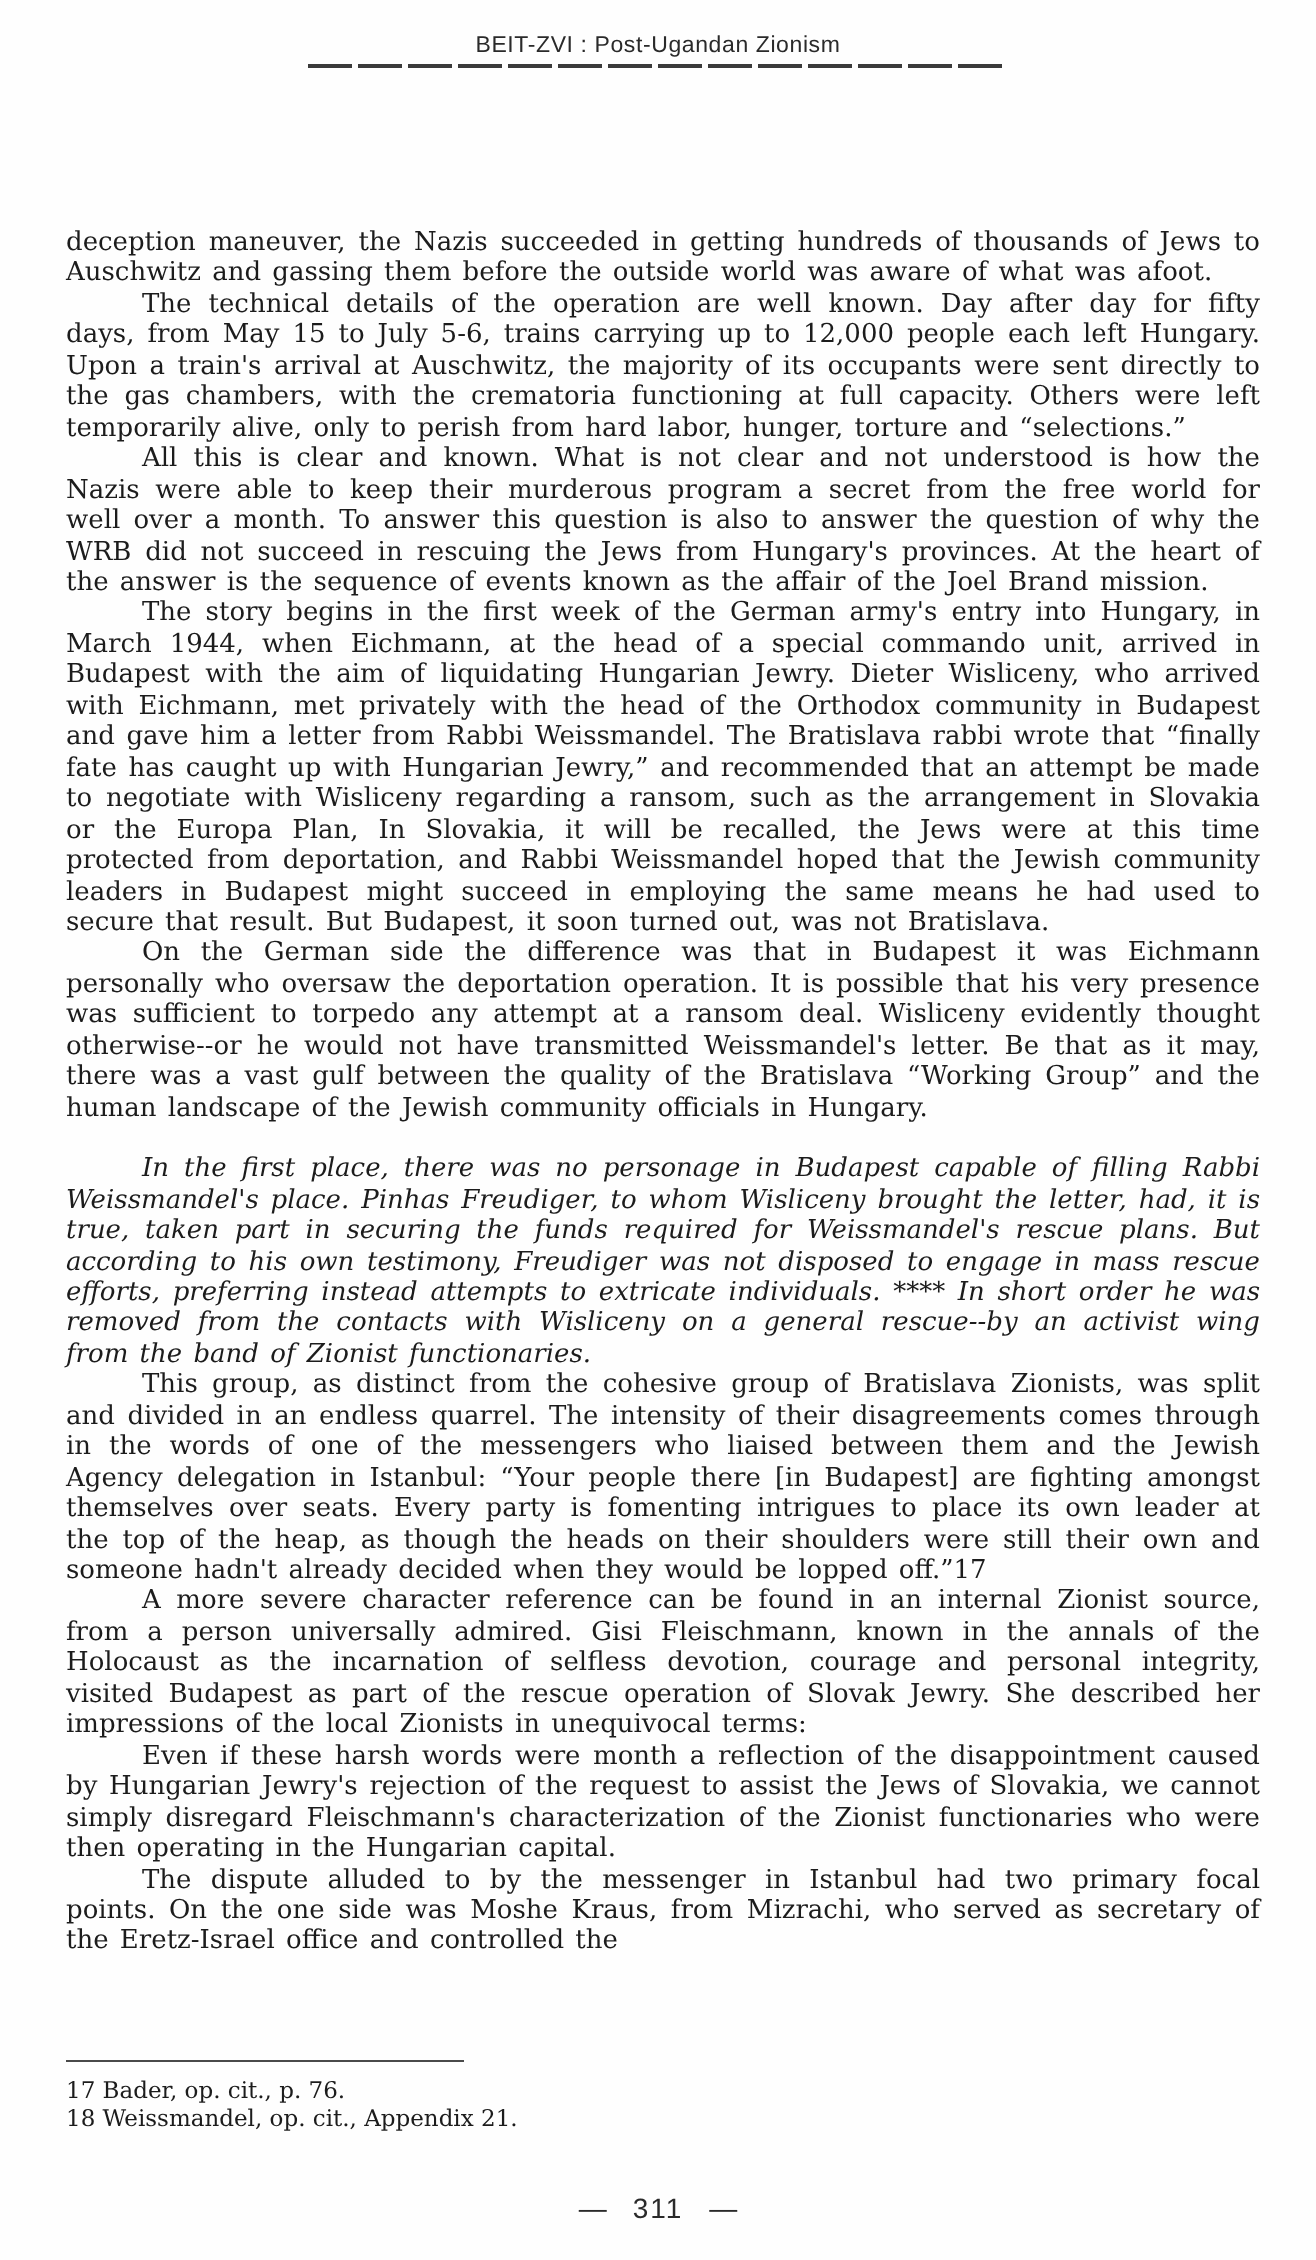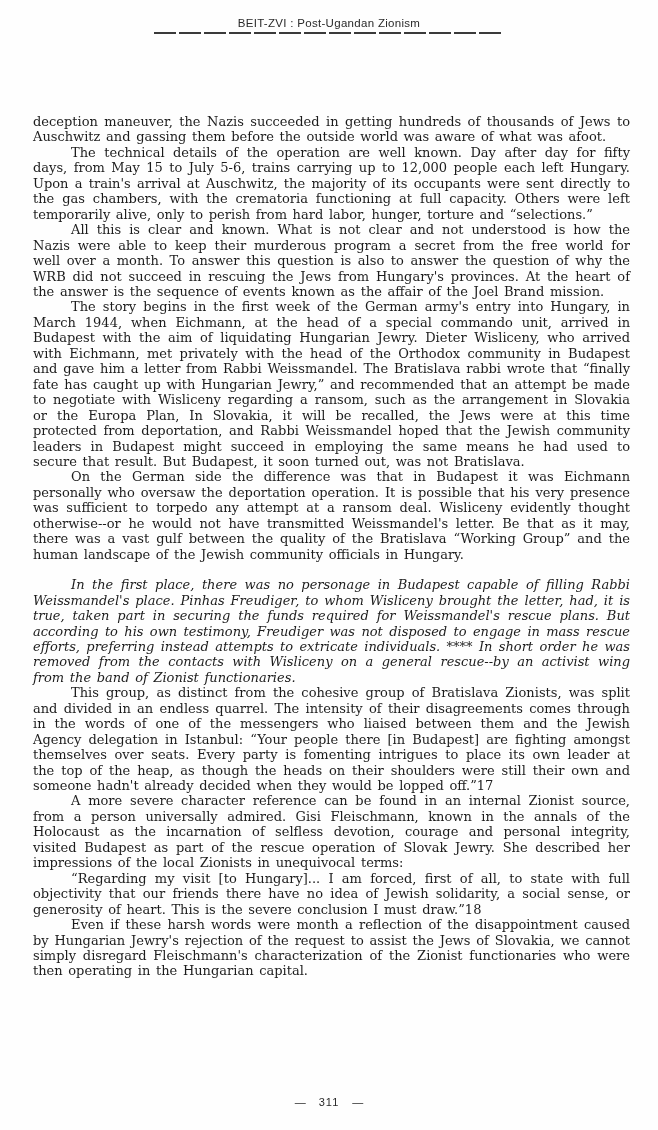--- a/index.html
+++ b/index.html
@@ -69,21 +69,21 @@
     line-height: 13.5px;
     color: #1c1c1c;
   }
   .page-footer {
     position: absolute;
     left: 0;
     top: 1096px;
     width: 100%;
     text-align: center;
     font-family: "Liberation Sans", sans-serif;
-    font-size: 11px;
+    font-size: 14px;
     color: #2a2a2a;
   }
   .page-footer span {
     display: inline-block;
   }
   .page-footer .dash {
     margin: 0 13px;
   }
   .page-footer .num {
     letter-spacing: 1px;
@@ -99,22 +99,27 @@
 
   <div class="content">
     <p class="no-indent">deception maneuver, the Nazis succeeded in getting hundreds of thousands of Jews to Auschwitz and gassing them before the outside world was aware of what was afoot.</p>
     <p>The technical details of the operation are well known. Day after day for fifty days, from May 15 to July 5-6, trains carrying up to 12,000 people each left Hungary. Upon a train's arrival at Auschwitz, the majority of its occupants were sent directly to the gas chambers, with the crematoria functioning at full capacity. Others were left temporarily alive, only to perish from hard labor, hunger, torture and “selections.”</p>
     <p>All this is clear and known. What is not clear and not understood is how the Nazis were able to keep their murderous program a secret from the free world for well over a month. To answer this question is also to answer the question of why the WRB did not succeed in rescuing the Jews from Hungary's provinces. At the heart of the answer is the sequence of events known as the affair of the Joel Brand mission.</p>
     <p>The story begins in the first week of the German army's entry into Hungary, in March 1944, when Eichmann, at the head of a special commando unit, arrived in Budapest with the aim of liquidating Hungarian Jewry. Dieter Wisliceny, who arrived with Eichmann, met privately with the head of the Orthodox community in Budapest and gave him a letter from Rabbi Weissmandel. The Bratislava rabbi wrote that “finally fate has caught up with Hungarian Jewry,” and recommended that an attempt be made to negotiate with Wisliceny regarding a ransom, such as the arrangement in Slovakia or the Europa Plan, In Slovakia, it will be recalled, the Jews were at this time protected from deportation, and Rabbi Weissmandel hoped that the Jewish community leaders in Budapest might succeed in employing the same means he had used to secure that result. But Budapest, it soon turned out, was not Bratislava.</p>
     <p>On the German side the difference was that in Budapest it was Eichmann personally who oversaw the deportation operation. It is possible that his very presence was sufficient to torpedo any attempt at a ransom deal. Wisliceny evidently thought otherwise--or he would not have transmitted Weissmandel's letter. Be that as it may, there was a vast gulf between the quality of the Bratislava “Working Group” and the human landscape of the Jewish community officials in Hungary.</p>
     <p class="section-start">In the first place, there was no personage in Budapest capable of filling Rabbi Weissmandel's place. Pinhas Freudiger, to whom Wisliceny brought the letter, had, it is true, taken part in securing the funds required for Weissmandel's rescue plans. But according to his own testimony, Freudiger was not disposed to engage in mass rescue efforts, preferring instead attempts to extricate individuals. **** In short order he was removed from the contacts with Wisliceny on a general rescue--by an activist wing from the band of Zionist functionaries.</p>
     <p>This group, as distinct from the cohesive group of Bratislava Zionists, was split and divided in an endless quarrel. The intensity of their disagreements comes through in the words of one of the messengers who liaised between them and the Jewish Agency delegation in Istanbul: “Your people there [in Budapest] are fighting amongst themselves over seats. Every party is fomenting intrigues to place its own leader at the top of the heap, as though the heads on their shoulders were still their own and someone hadn't already decided when they would be lopped off.”17</p>
     <p>A more severe character reference can be found in an internal Zionist source, from a person universally admired. Gisi Fleischmann, known in the annals of the Holocaust as the incarnation of selfless devotion, courage and personal integrity, visited Budapest as part of the rescue operation of Slovak Jewry. She described her impressions of the local Zionists in unequivocal terms:</p>
-    <p>“Regarding my visit [to Hungary]... I am forced, first of all, to state with full objectivity that our friends there have no idea of Jewish solidarity, a social sense, or generosity of heart. This is the severe conclusion I must draw.”18</p>
     <p>Even if these harsh words were month a reflection of the disappointment caused by Hungarian Jewry's rejection of the request to assist the Jews of Slovakia, we cannot simply disregard Fleischmann's characterization of the Zionist functionaries who were then operating in the Hungarian capital.</p>
+    <p>The dispute alluded to by the messenger in Istanbul had two primary focal points. On the one side was Moshe Kraus, from Mizrachi, who served as secretary of the Eretz-Israel office and controlled the</p>
   </div>
 
+  <div class="footnote-block">
+    <div class="footnote-rule"></div>
+    <div class="footnote-line">17 Bader, op. cit., p. 76.</div>
+    <div class="footnote-line">18 Weissmandel, op. cit., Appendix 21.</div>
+  </div>
 
   <div class="page-footer">
     <span class="dash">—</span><span class="num">311</span><span class="dash">—</span>
   </div>
 
 </div>
 
 </body></html>

